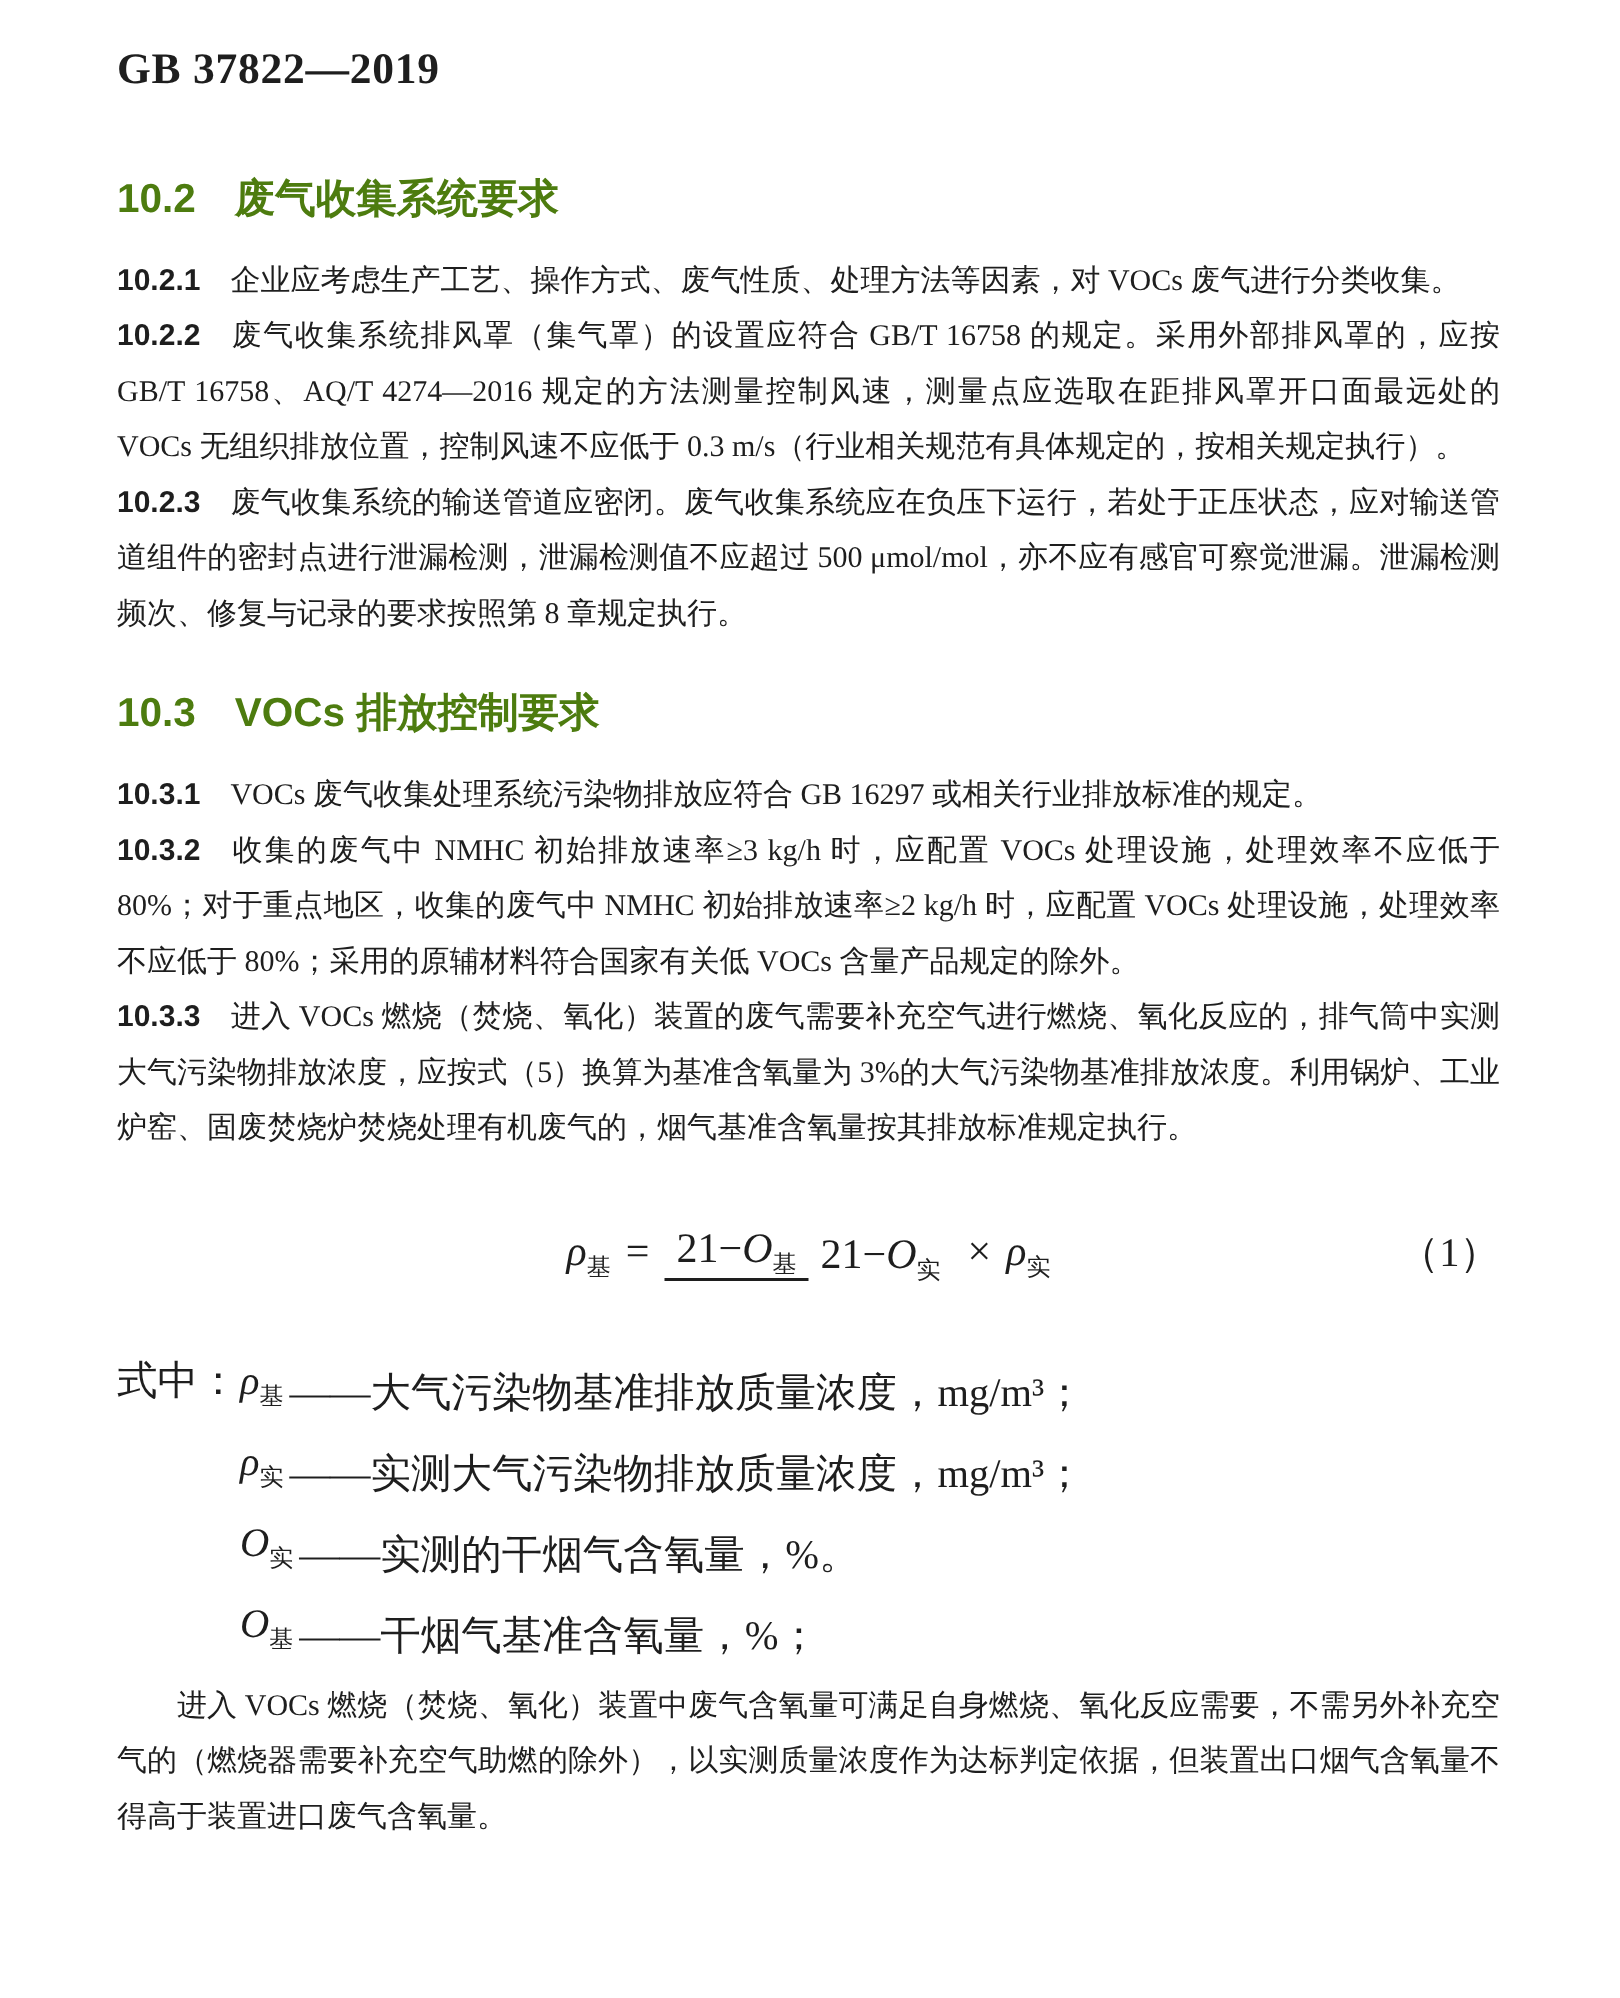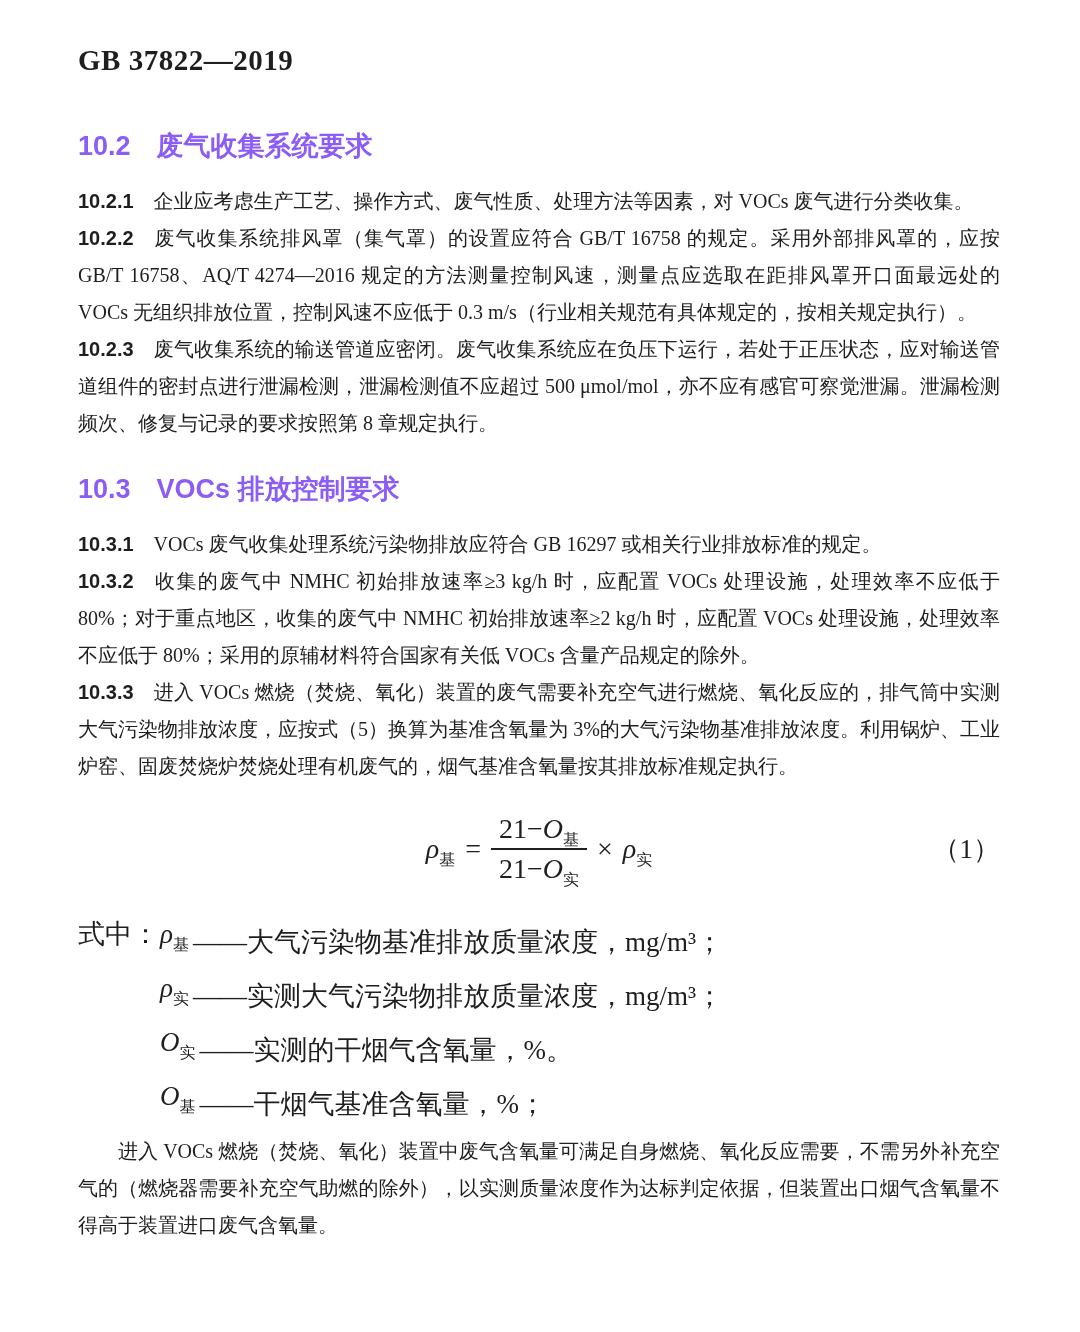--- a/index.html
+++ b/index.html
@@ -2,41 +2,41 @@
 <html><head>
 <meta charset="utf-8">
 <style>
   html, body { margin: 0; padding: 0; background: #ffffff; }
   .page {
     position: relative;
     width: 1080px;
     height: 1332px;
     margin: 0 auto;
     box-sizing: border-box;
-    padding: 44px 80px 30px 78px;
+    padding: 30px 80px 30px 78px;
     background: #ffffff;
     color: #1e1e1e;
     overflow: hidden;
     font-family: "Liberation Serif", "DejaVu Serif", serif;
   }
   .std-number {
     font-family: "Liberation Serif", "DejaVu Serif", serif;
     font-weight: bold;
     font-size: 29px;
     letter-spacing: 0.5px;
   }
   h2.sec-heading {
     display: flex;
     align-items: center;
     font-family: "Liberation Sans", "DejaVu Sans", sans-serif;
     font-weight: 600;
     font-size: 27px;
     line-height: 34px;
     margin: 0 0 20px 0;
-    color: #8b5cf6;
+    color: #4d7c0f;
   }
   h2.sec-heading .sec-num { margin-right: 26px; font-weight: 600; }
   .gap-after-header { height: 52px; }
   .gap-before-heading { height: 30px; }
   p.clause, p.body-par {
     font-size: 20px;
     line-height: 37px;
     margin: 0;
     text-align: justify;
     text-justify: inter-ideograph;
@@ -60,21 +60,21 @@
   }
   .formula-inner { display: inline-flex; align-items: center; }
   .f-ital { font-style: italic; }
   .formula-block sub, .defs sub {
     font-style: normal;
     font-size: 16px;
     line-height: 0;
     vertical-align: -7px;
   }
   .f-eq { margin: 0 10px; }
-  .frac { display: inline-flex; flex-direction: column; align-items: center; vertical-align: middle; }
+  .frac { display: inline-flex; flex-direction: row; align-items: center; vertical-align: middle; }
   .frac .num { padding: 0 8px 3px 8px; border-bottom: 2px solid #1e1e1e; }
   .frac .den { padding: 3px 8px 0 8px; text-align: center; }
   .f-times { margin: 0 10px; }
   .formula-number {
     position: absolute;
     right: 0;
     top: 50%;
     transform: translateY(-50%);
     font-size: 27px;
   }

